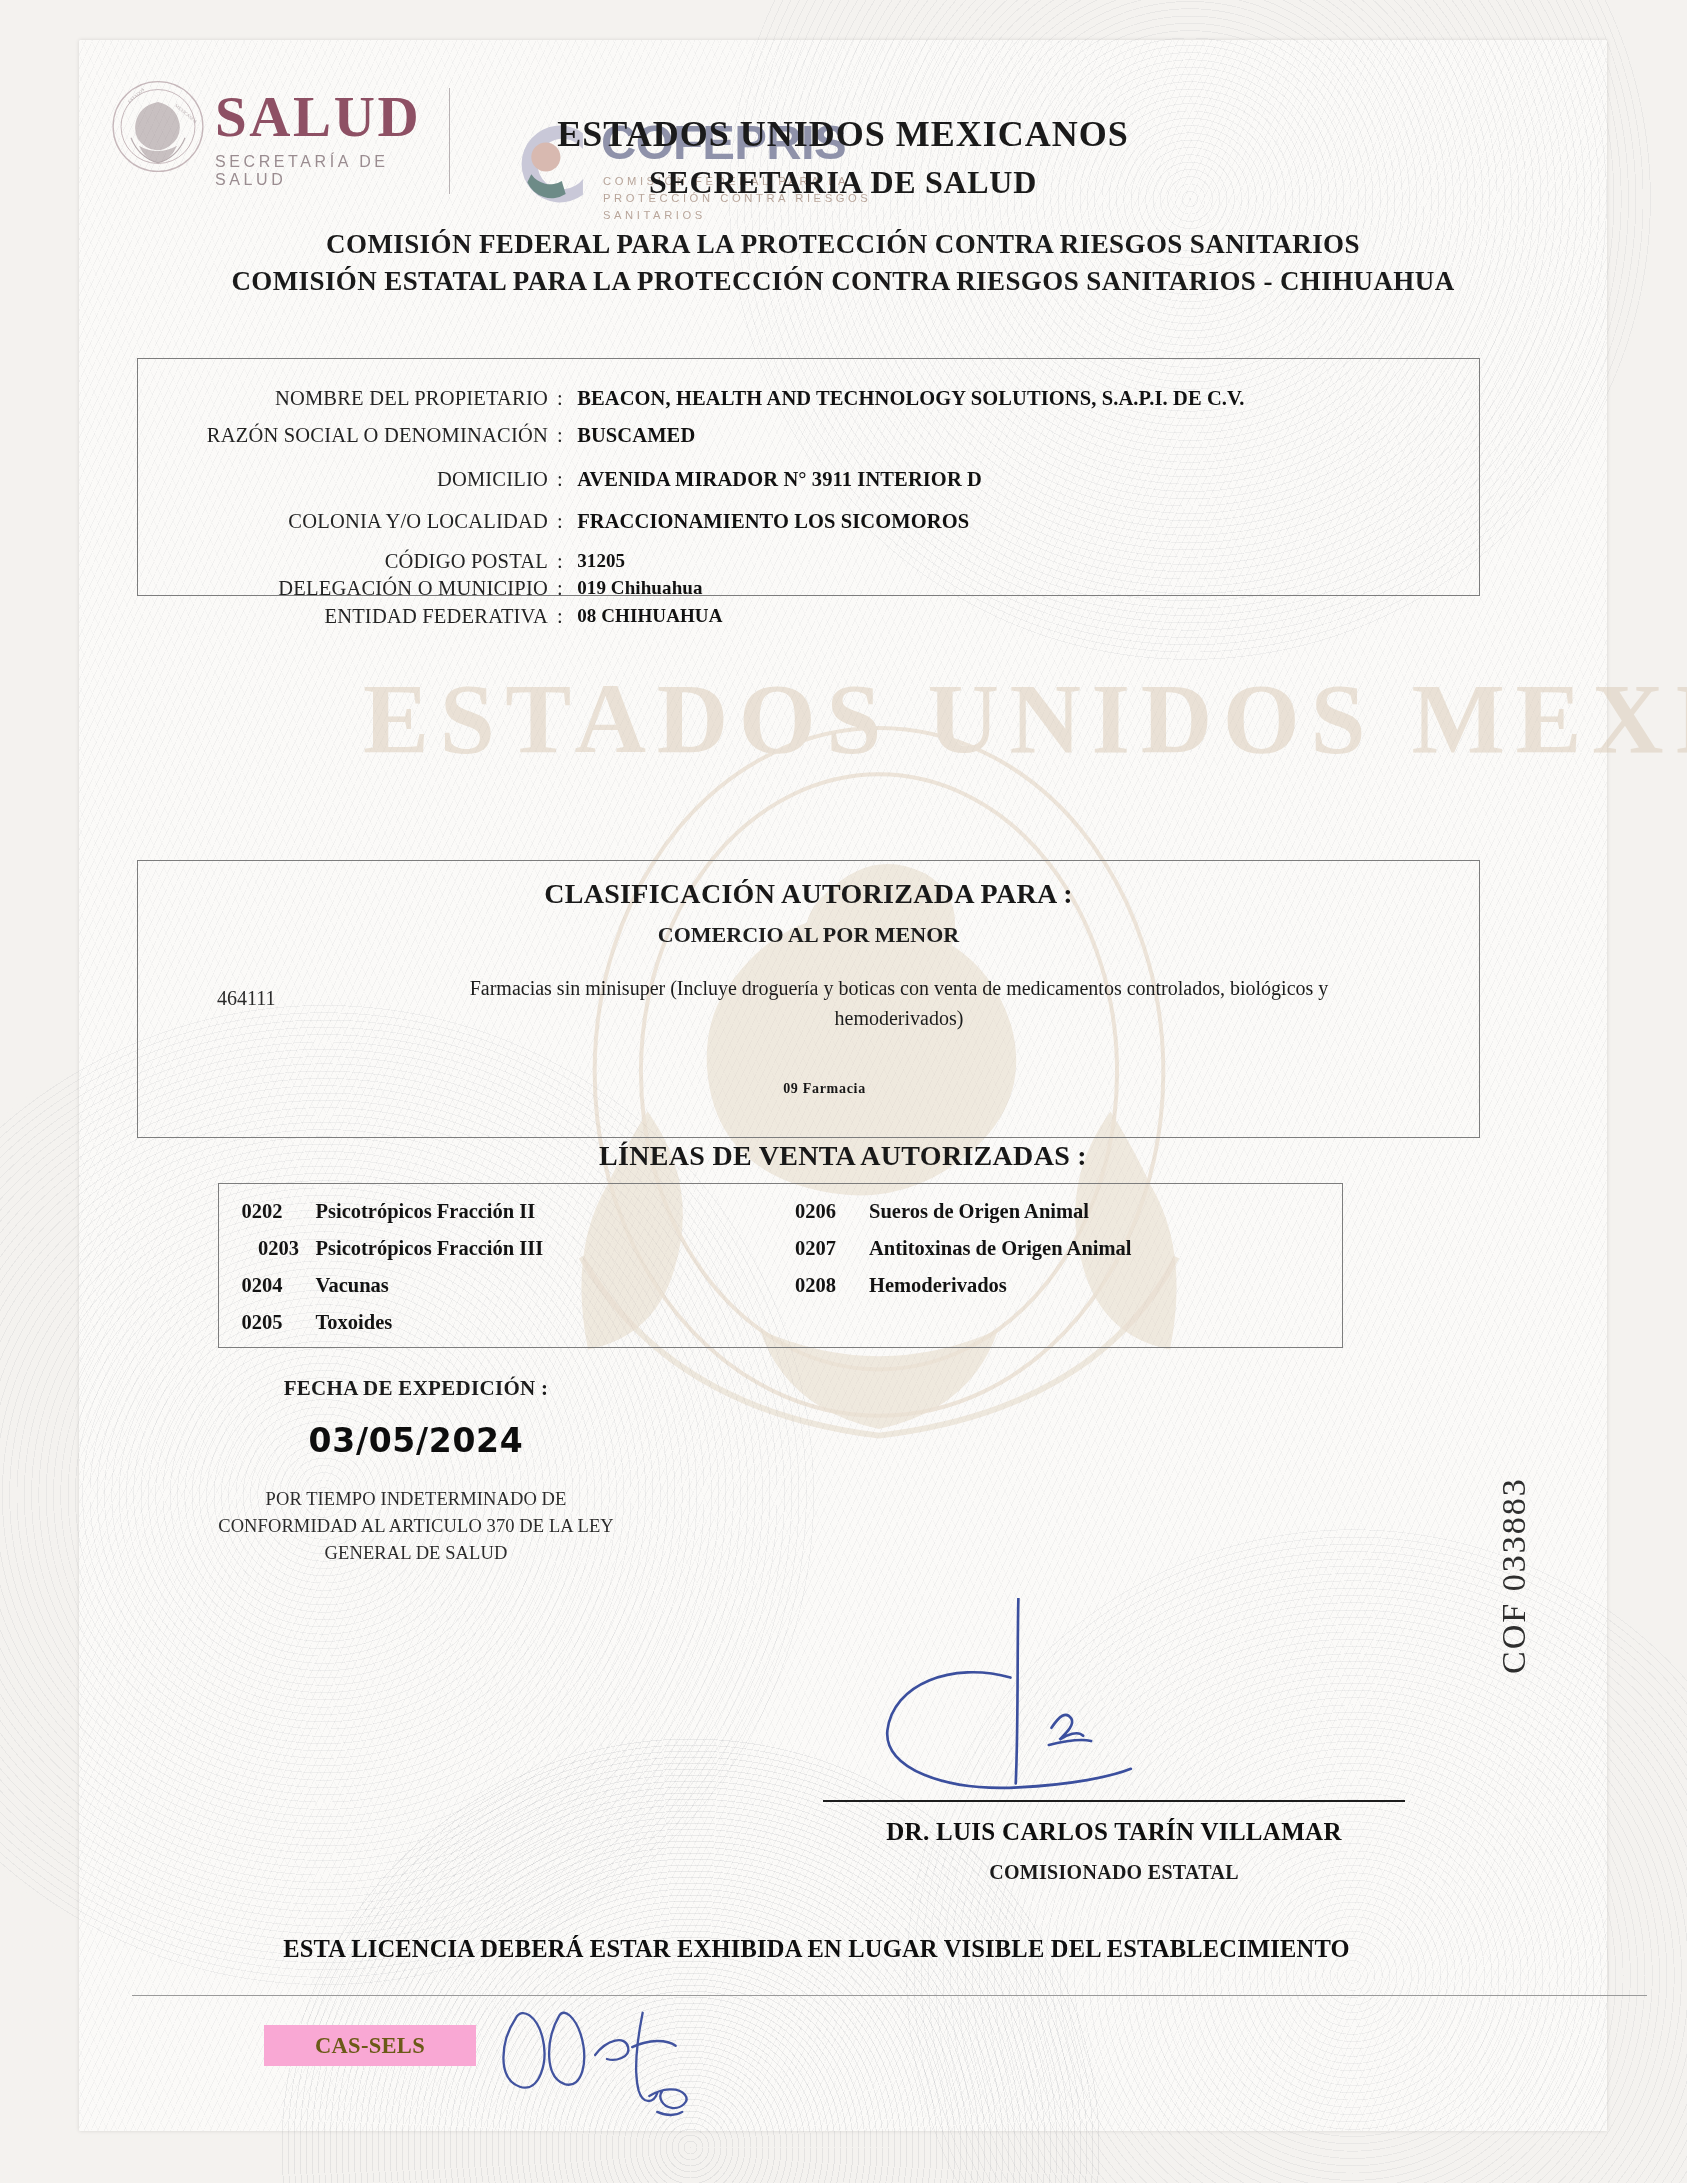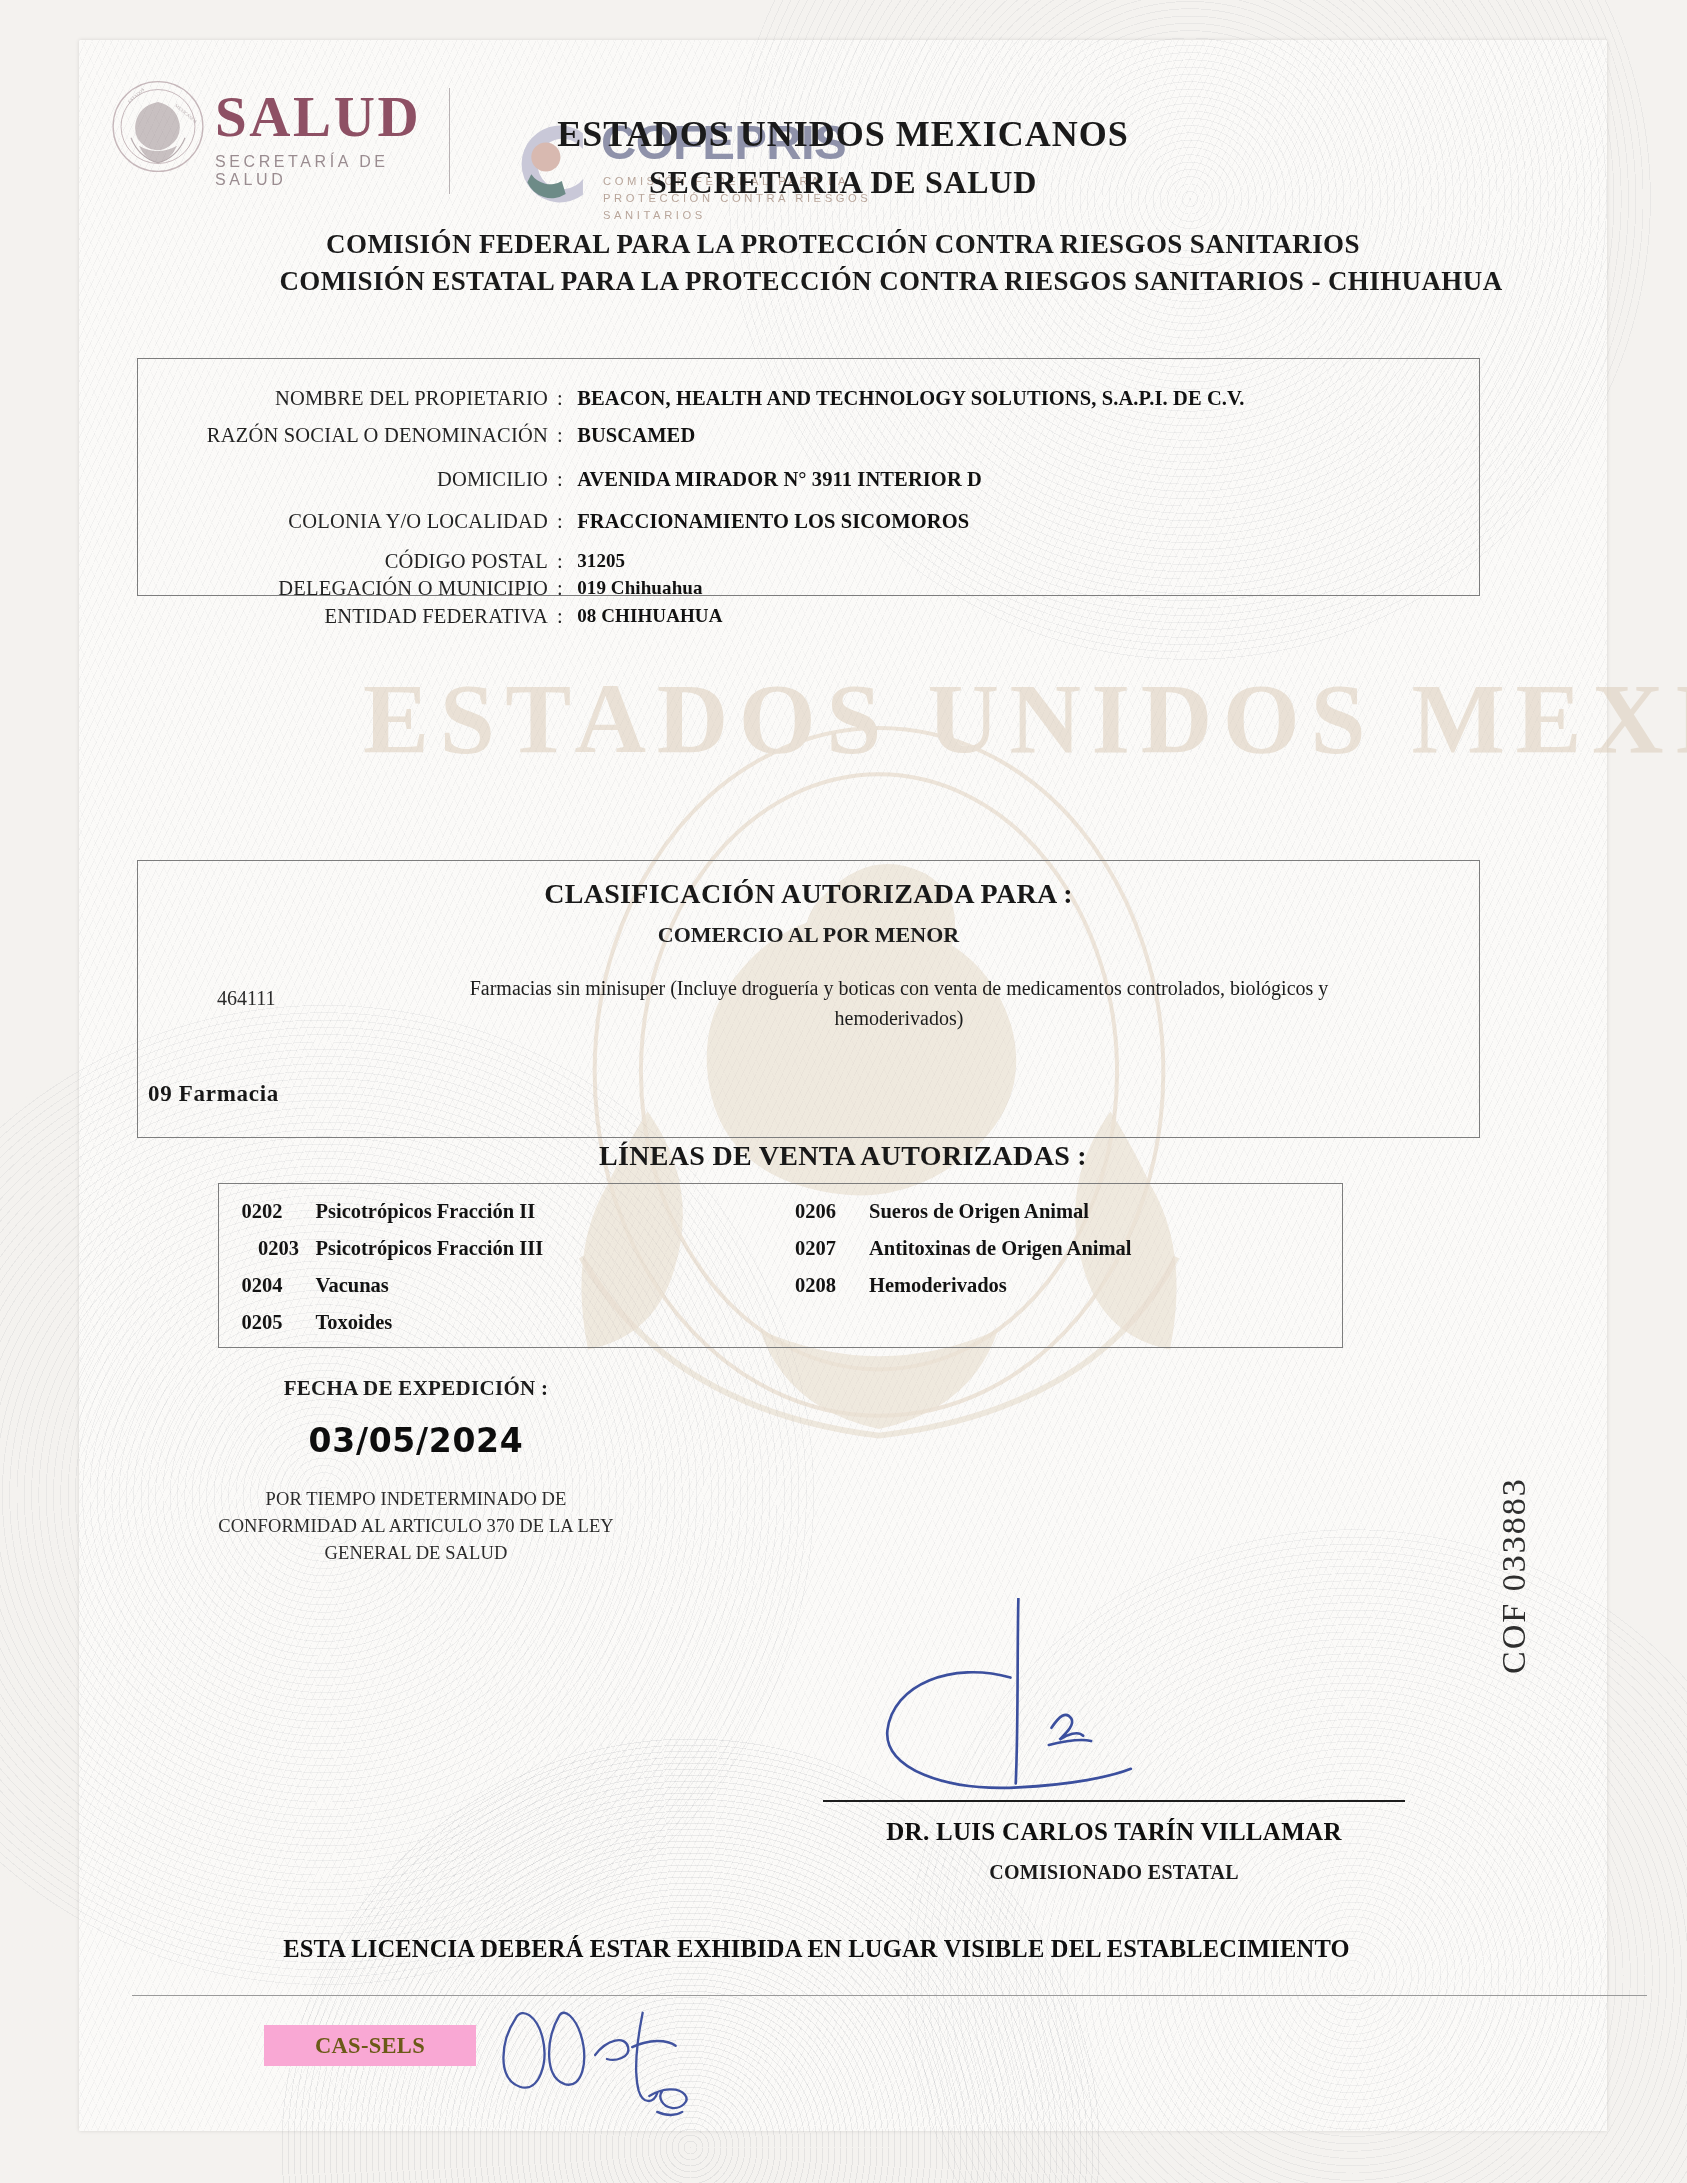--- a/index.html
+++ b/index.html
@@ -170,21 +170,20 @@
     letter-spacing: 0.4px;
     color: #1a1a1a;
   }
   .t-line4 {
     position: absolute;
     left: 0; top: 226px; width: 100%;
     font-size: 27px;
     font-weight: bold;
     letter-spacing: 0.4px;
     color: #1a1a1a;
-    margin-left: 48px;
   }
 
   
   .box {
     position: absolute;
     border: 1.3px solid #7d7d7d;
     box-sizing: border-box;
   }
   .box-owner { left: 58px; top: 318px; width: 1343px; height: 238px; }
   .box-lic   { left: 58px; top: 554px; width: 1343px; height: 265px; }
@@ -276,23 +275,23 @@
     position: absolute;
     left: 265px; top: 112px;
     width: 992px;
     text-align: center;
     font-size: 20px;
     color: #1c1c1c;
     line-height: 1.5;
   }
   .clas-farmacia {
     position: absolute;
-    left: 10px; top: 220px; width: 100%;
-    text-align: left;
-    font-size: 23px;
+    left: 16px; top: 220px; width: 100%;
+    text-align: center;
+    font-size: 14px;
     font-weight: bold;
     color: #171717;
     letter-spacing: 0.7px;
   }
 
   .lines-title {
     position: absolute;
     left: 0; top: 1100px; width: 100%;
     text-align: center;
     font-size: 28px;

